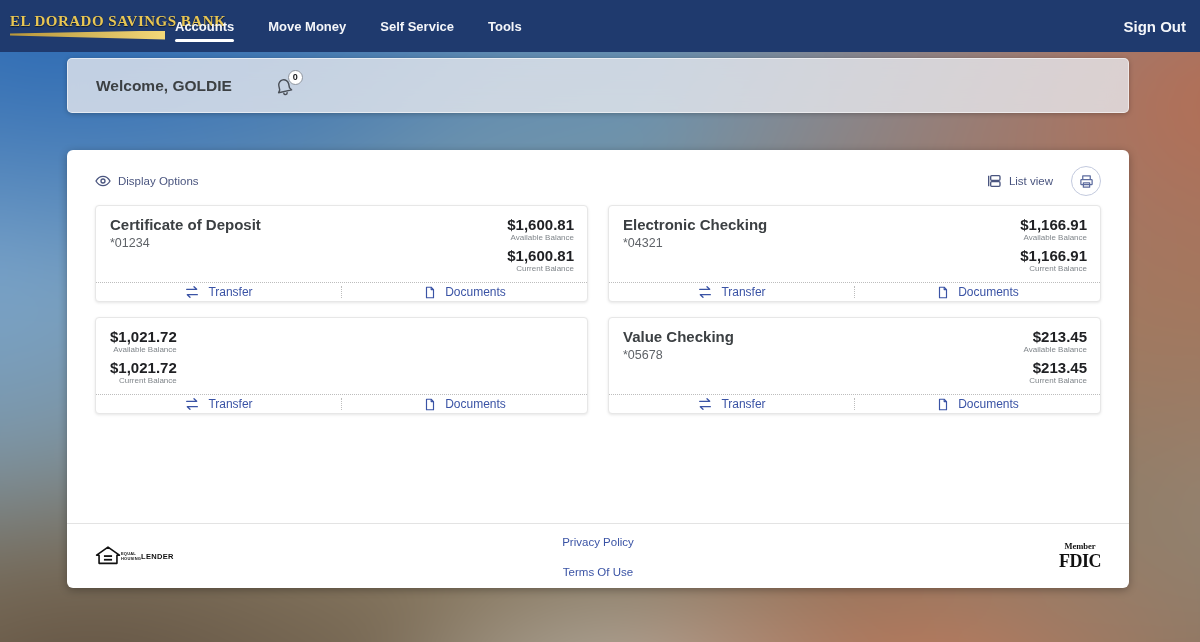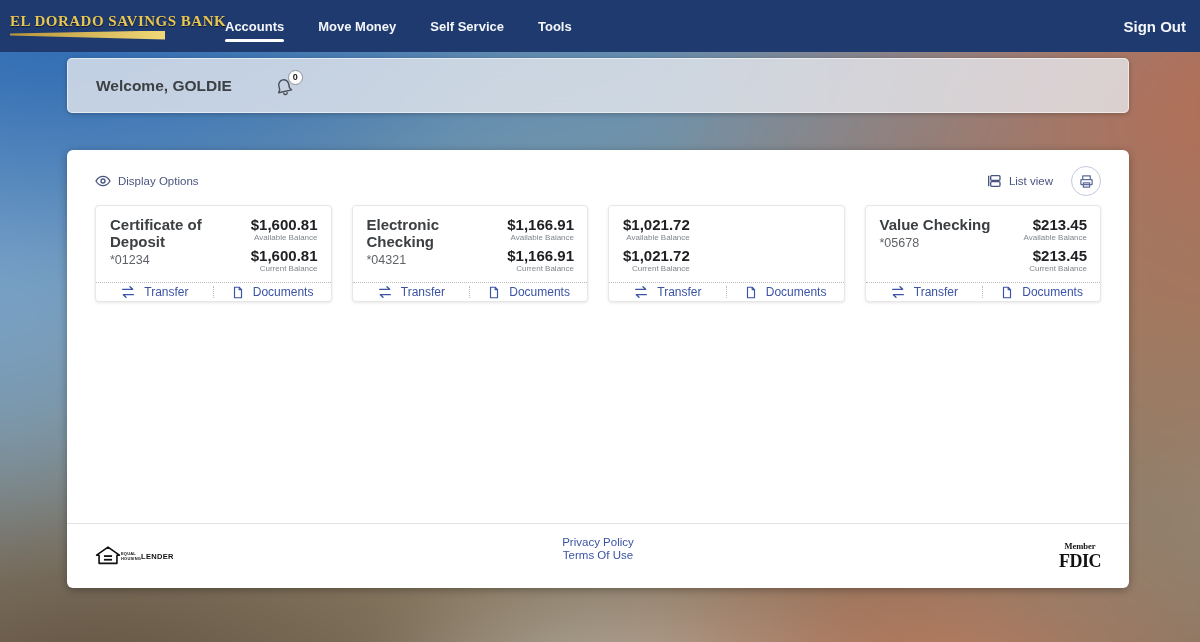--- a/index.html
+++ b/index.html
@@ -30,21 +30,21 @@
   .logo-text {
     font-family:"Liberation Serif", serif; font-weight:700; font-size:15px;
     letter-spacing:.5px; color:#e8c654; white-space:nowrap;
     text-shadow:0 1px 1px rgba(0,0,0,.6);
   }
   .logo-swoosh {
     width:155px; height:9px; margin-top:1px;
     background:linear-gradient(90deg,#b8963a,#f2d879);
     clip-path:polygon(0 32%, 100% 0, 100% 100%, 0 56%);
   }
-  .nav-items { display:flex; gap:34px; margin-left:50px; height:52px; align-items:center; }
+  .nav-items { display:flex; gap:34px; height:52px; align-items:center; }
   .nav-item {
     position:relative; color:#f4f6fa; font-size:13px; font-weight:700;
     height:52px; display:flex; align-items:center; cursor:pointer;
   }
   .nav-item.active::after {
     content:""; position:absolute; left:0; right:0; bottom:10px; height:3px;
     background:#ffffff; border-radius:2px;
   }
   .sign-out { margin-left:auto; color:#f4f6fa; font-size:15px; font-weight:700; cursor:pointer; }
 
@@ -77,21 +77,21 @@
   .tool-left, .tool-right { display:flex; align-items:center; gap:8px; }
   .tool-link { display:flex; align-items:center; gap:7px; color:#4a557f; font-size:11.5px; cursor:pointer; }
   .print-btn {
     width:30px; height:30px; border-radius:50%; border:1px solid #c3cade;
     display:flex; align-items:center; justify-content:center; margin-left:10px; cursor:pointer;
     background:#fff;
   }
 
   
   .grid {
-    margin:0 28px; display:grid; grid-template-columns:1fr 1fr 1fr 1fr; gap:15px 20px;
+    margin:0 28px; display:grid; grid-template-columns:1fr 1fr; gap:15px 20px;
   }
   .acct-card {
     height:97px; background:#fff; border:1px solid #e7e7e7; border-radius:4px;
     box-shadow:0 1px 3px rgba(0,0,0,0.10); display:flex; flex-direction:column; cursor:pointer;
   }
   .acct-top { flex:1; display:flex; justify-content:space-between; padding:10px 13px 4px 14px; }
   .acct-name { font-size:15px; font-weight:700; color:#3c4043; }
   .acct-num { font-size:12.5px; color:#5f6368; margin-top:3px; }
   .acct-balances { text-align:right; }
   .amount { font-size:15px; font-weight:700; color:#202124; line-height:17px; }
@@ -103,21 +103,21 @@
   }
   .v-divider { width:0; border-left:1px dotted #bdbdbd; margin:3px 0; }
 
   
   .main-footer {
     margin-top:auto; border-top:1px solid #e3e3e3; height:65px;
     display:flex; align-items:center; padding:0 28px; position:relative;
   }
   .footer-links {
     position:absolute; left:0; right:0; top:12px; text-align:center;
-    display:flex; flex-direction:column; gap:0;
+    display:flex; flex-direction:column; gap:17px;
   }
   .footer-link { color:#3a53a5; font-size:11.5px; line-height:13px; cursor:pointer; }
   .ehl { display:flex; flex-direction:row; align-items:center; width:34px; }
   .ehl-line1 { font-size:4px; font-weight:700; color:#111; letter-spacing:.2px; }
   .ehl-line2 { font-size:7.5px; font-weight:700; color:#111; letter-spacing:.3px; }
   .fdic { margin-left:auto; text-align:center; line-height:1; }
   .fdic-member { font-family:"Liberation Serif", serif; font-size:8.5px; font-weight:700; color:#111; }
   .fdic-main { font-family:"Liberation Serif", serif; font-size:18px; font-weight:700; color:#111; letter-spacing:-0.5px; margin-top:1px; }
 
   svg { display:block; }

